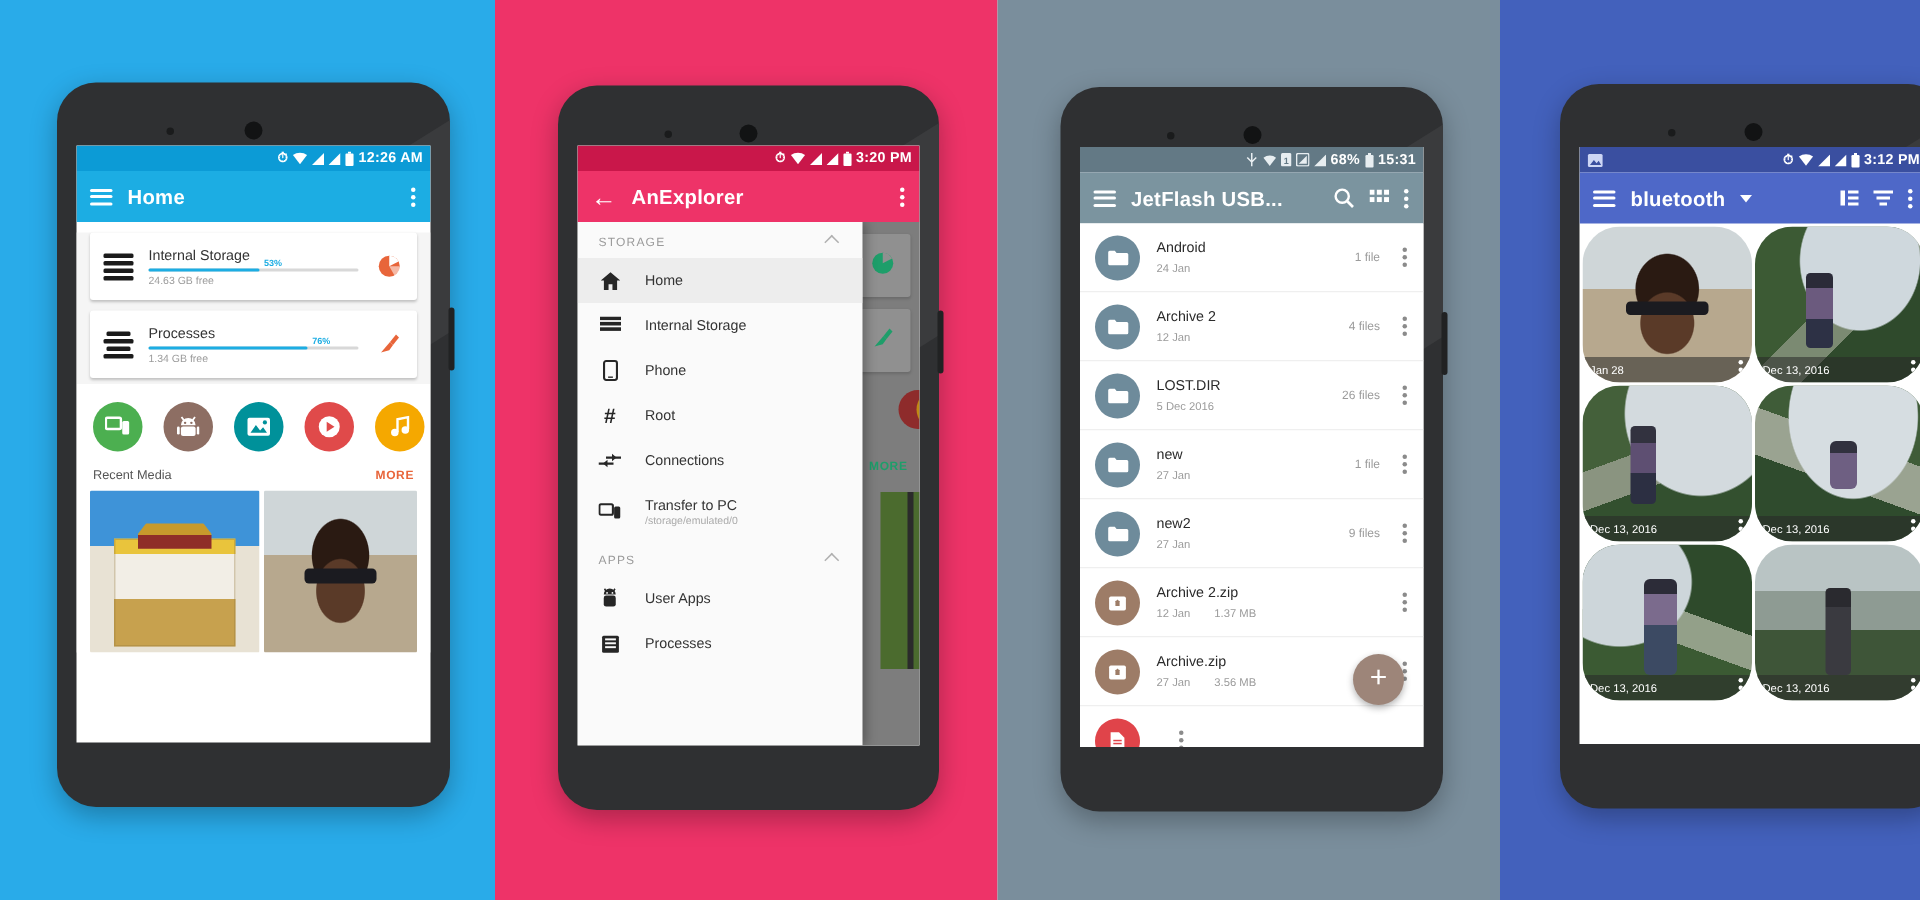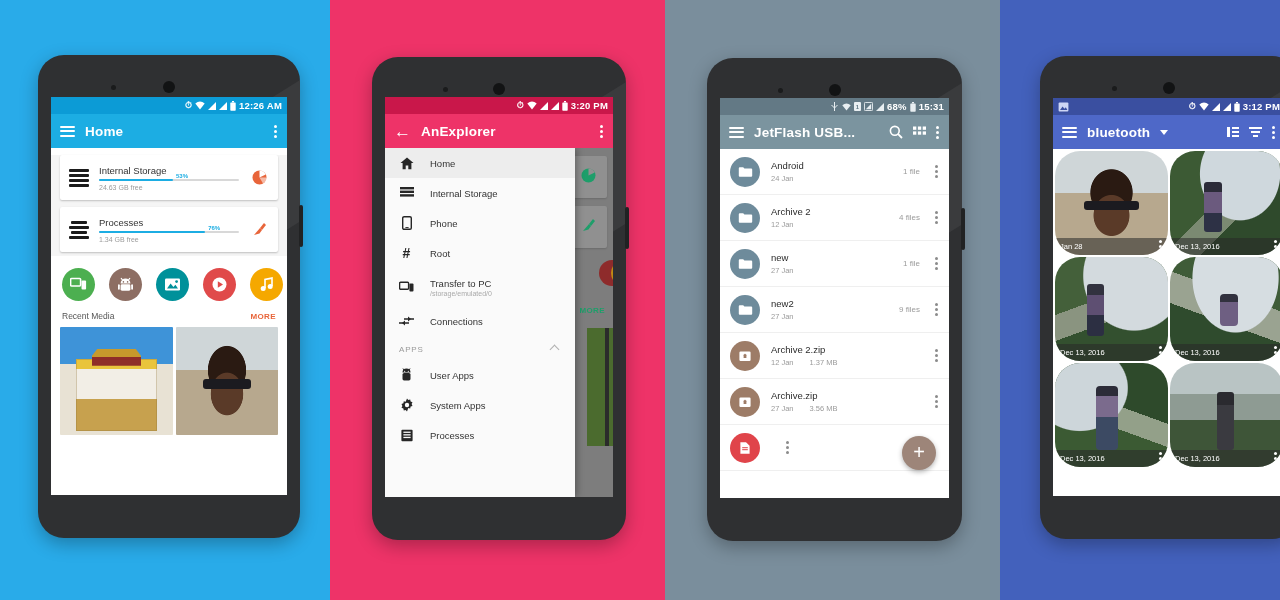--- a/index.html
+++ b/index.html
@@ -459,20 +459,24 @@
           </div>
           <div style="position:absolute; right:-12px; top:112px; width:26px; height:26px; border-radius:50%; background:#8E2B2B;"></div>
           <div style="position:absolute; right:-24px; top:112px; width:26px; height:26px; border-radius:50%; background:#C08A14;"></div>
           <div style="position:absolute; right:8px; top:158px; font-size:8px; font-weight:bold; color:#1E9E6A; letter-spacing:.4px;">MORE</div>
           <div style="position:absolute; right:-20px; top:180px; width:46px; height:118px; background:#4B6B2E;"></div>
           <div style="position:absolute; right:4px; top:180px; width:4px; height:118px; background:#2B2B2B;"></div>
         </div>
 
         <div class="drawer">
 
+          <div class="dgroup">
+            <span>STORAGE</span>
+            <i class="chev"></i>
+          </div>
           <div class="ditem sel">
             <span class="dico">
               <svg width="14" height="13" viewBox="0 0 14 13">
                   <path d="M7 0.5 0.5 6H2.6v6.3h3.1V8.5h2.6v3.8h3.1V6h2.1z" fill="#262626"></path>
                 </svg>
             </span>
             <span class="dlab">Home</span>
           </div>
           <div class="ditem">
             <span class="dico">
@@ -491,67 +495,58 @@
                   <rect x="3.4" y="11" width="3.2" height="0.9" fill="#262626"></rect>
                 </svg>
             </span>
             <span class="dlab">Phone</span>
           </div>
           <div class="ditem">
             <span class="dico" style="font-weight:bold;font-size:14px">#</span>
             <span class="dlab">Root</span>
           </div>
 
-          <div class="ditem tall">
-            <span class="dico">
-              <svg width="15" height="12" viewBox="0 0 15 12">
-                  <rect x="0.6" y="1.2" width="9" height="7" rx="1" fill="none" stroke="#262626" stroke-width="1.4"></rect>
-                  <rect x="10.4" y="2.6" width="4.1" height="8" rx="1" fill="#262626"></rect>
-                </svg>
-            </span>
-            <span>
-              <span class="dlab" style="display:block">Transfer to PC</span>
-              <span class="dsub" style="display:block">/storage/emulated/0</span>
-            </span>
-          </div>
           <div class="ditem">
             <span class="dico">
               <svg width="15" height="12" viewBox="0 0 15 12">
                   <path d="M0 8h10M15 4H5" stroke="#262626" stroke-width="1.5"></path>
                   <path d="M6 5.5 3 8l3 2.5z" fill="#262626"></path>
                   <path d="M9 1.5 12 4 9 6.5z" fill="#262626"></path>
                 </svg>
             </span>
             <span class="dlab">Connections</span>
+          </div>
+          <div class="ditem tall">
+            <span class="dico">
+              <svg width="15" height="12" viewBox="0 0 15 12">
+                  <rect x="0.6" y="1.2" width="9" height="7" rx="1" fill="none" stroke="#262626" stroke-width="1.4"></rect>
+                  <rect x="10.4" y="2.6" width="4.1" height="8" rx="1" fill="#262626"></rect>
+                </svg>
+            </span>
+            <span>
+              <span class="dlab" style="display:block">Transfer to PC</span>
+              <span class="dsub" style="display:block">/storage/emulated/0</span>
+            </span>
           </div>
 
           <div class="dgroup">
             <span>APPS</span>
             <i class="chev"></i>
           </div>
           <div class="ditem">
             <span class="dico">
               <svg width="11" height="14" viewBox="0 0 11 14">
                   <path d="M2 0.5 3 2 M9 0.5 8 2" stroke="#262626" stroke-width="1"></path>
                   <path d="M1.5 4.4a4 4 0 0 1 8 0z" fill="#262626"></path>
                   <rect x="1.5" y="5" width="8" height="7.4" rx="1.6" fill="#262626"></rect>
                   <circle cx="3.7" cy="3.3" r=".6" fill="#fff"></circle>
                   <circle cx="7.3" cy="3.3" r=".6" fill="#fff"></circle>
                 </svg>
             </span>
             <span class="dlab">User Apps</span>
-          </div>
-          <div class="ditem">
-            <span class="dico">
-              <svg width="14" height="14" viewBox="0 0 14 14">
-                  <path d="M7 0.6l1.3 1.5 1.9-.5.4 2 1.9.7-.9 1.8.9 1.8-1.9.7-.4 2-1.9-.5L7 13.4 5.7 11.9l-1.9.5-.4-2-1.9-.7.9-1.8L1.5 6l1.9-.7.4-2 1.9.5z" fill="#262626"></path>
-                  <circle cx="7" cy="7" r="2.2" fill="#FAFAFA"></circle>
-                </svg>
-            </span>
-            <span class="dlab">System Apps</span>
           </div>
           <div class="ditem">
             <span class="dico">
               <svg width="14" height="13" viewBox="0 0 14 13">
                   <rect x="1.4" y="0.8" width="11.2" height="11.4" rx="1" fill="#262626"></rect>
                   <rect x="3.4" y="2.6" width="7.2" height="1.3" fill="#FAFAFA"></rect>
                   <rect x="3.4" y="5.2" width="7.2" height="1.3" fill="#FAFAFA"></rect>
                   <rect x="3.4" y="7.8" width="7.2" height="1.3" fill="#FAFAFA"></rect>
                 </svg>
             </span>
@@ -661,20 +656,40 @@
               </span>
             </span>
           <span class="fcount">4 files</span>
           <div class="dots dark">
               <i></i>
               <i></i>
               <i></i>
             </div>
         </div>
 
+        <div class="frow">
+          <span class="favatar" style="background:#6E8B9B">
+              <svg width="15" height="12" viewBox="0 0 15 12">
+                <path d="M0.8 2.2a1 1 0 0 1 1-1h3.4l1.2 1.4h6.8a1 1 0 0 1 1 1v6.2a1 1 0 0 1-1 1H1.8a1 1 0 0 1-1-1z" fill="#fff"></path>
+              </svg>
+            </span>
+          <span class="fmain">
+              <span class="fname" style="display:block">LOST.DIR</span>
+              <span class="fmeta">
+                <span>5 Dec 2016</span>
+                <span></span>
+              </span>
+            </span>
+          <span class="fcount">26 files</span>
+          <div class="dots dark">
+              <i></i>
+              <i></i>
+              <i></i>
+            </div>
+        </div>
 
         <div class="frow">
           <span class="favatar" style="background:#6E8B9B">
               <svg width="15" height="12" viewBox="0 0 15 12">
                 <path d="M0.8 2.2a1 1 0 0 1 1-1h3.4l1.2 1.4h6.8a1 1 0 0 1 1 1v6.2a1 1 0 0 1-1 1H1.8a1 1 0 0 1-1-1z" fill="#fff"></path>
               </svg>
             </span>
           <span class="fmain">
               <span class="fname" style="display:block">new</span>
               <span class="fmeta">

